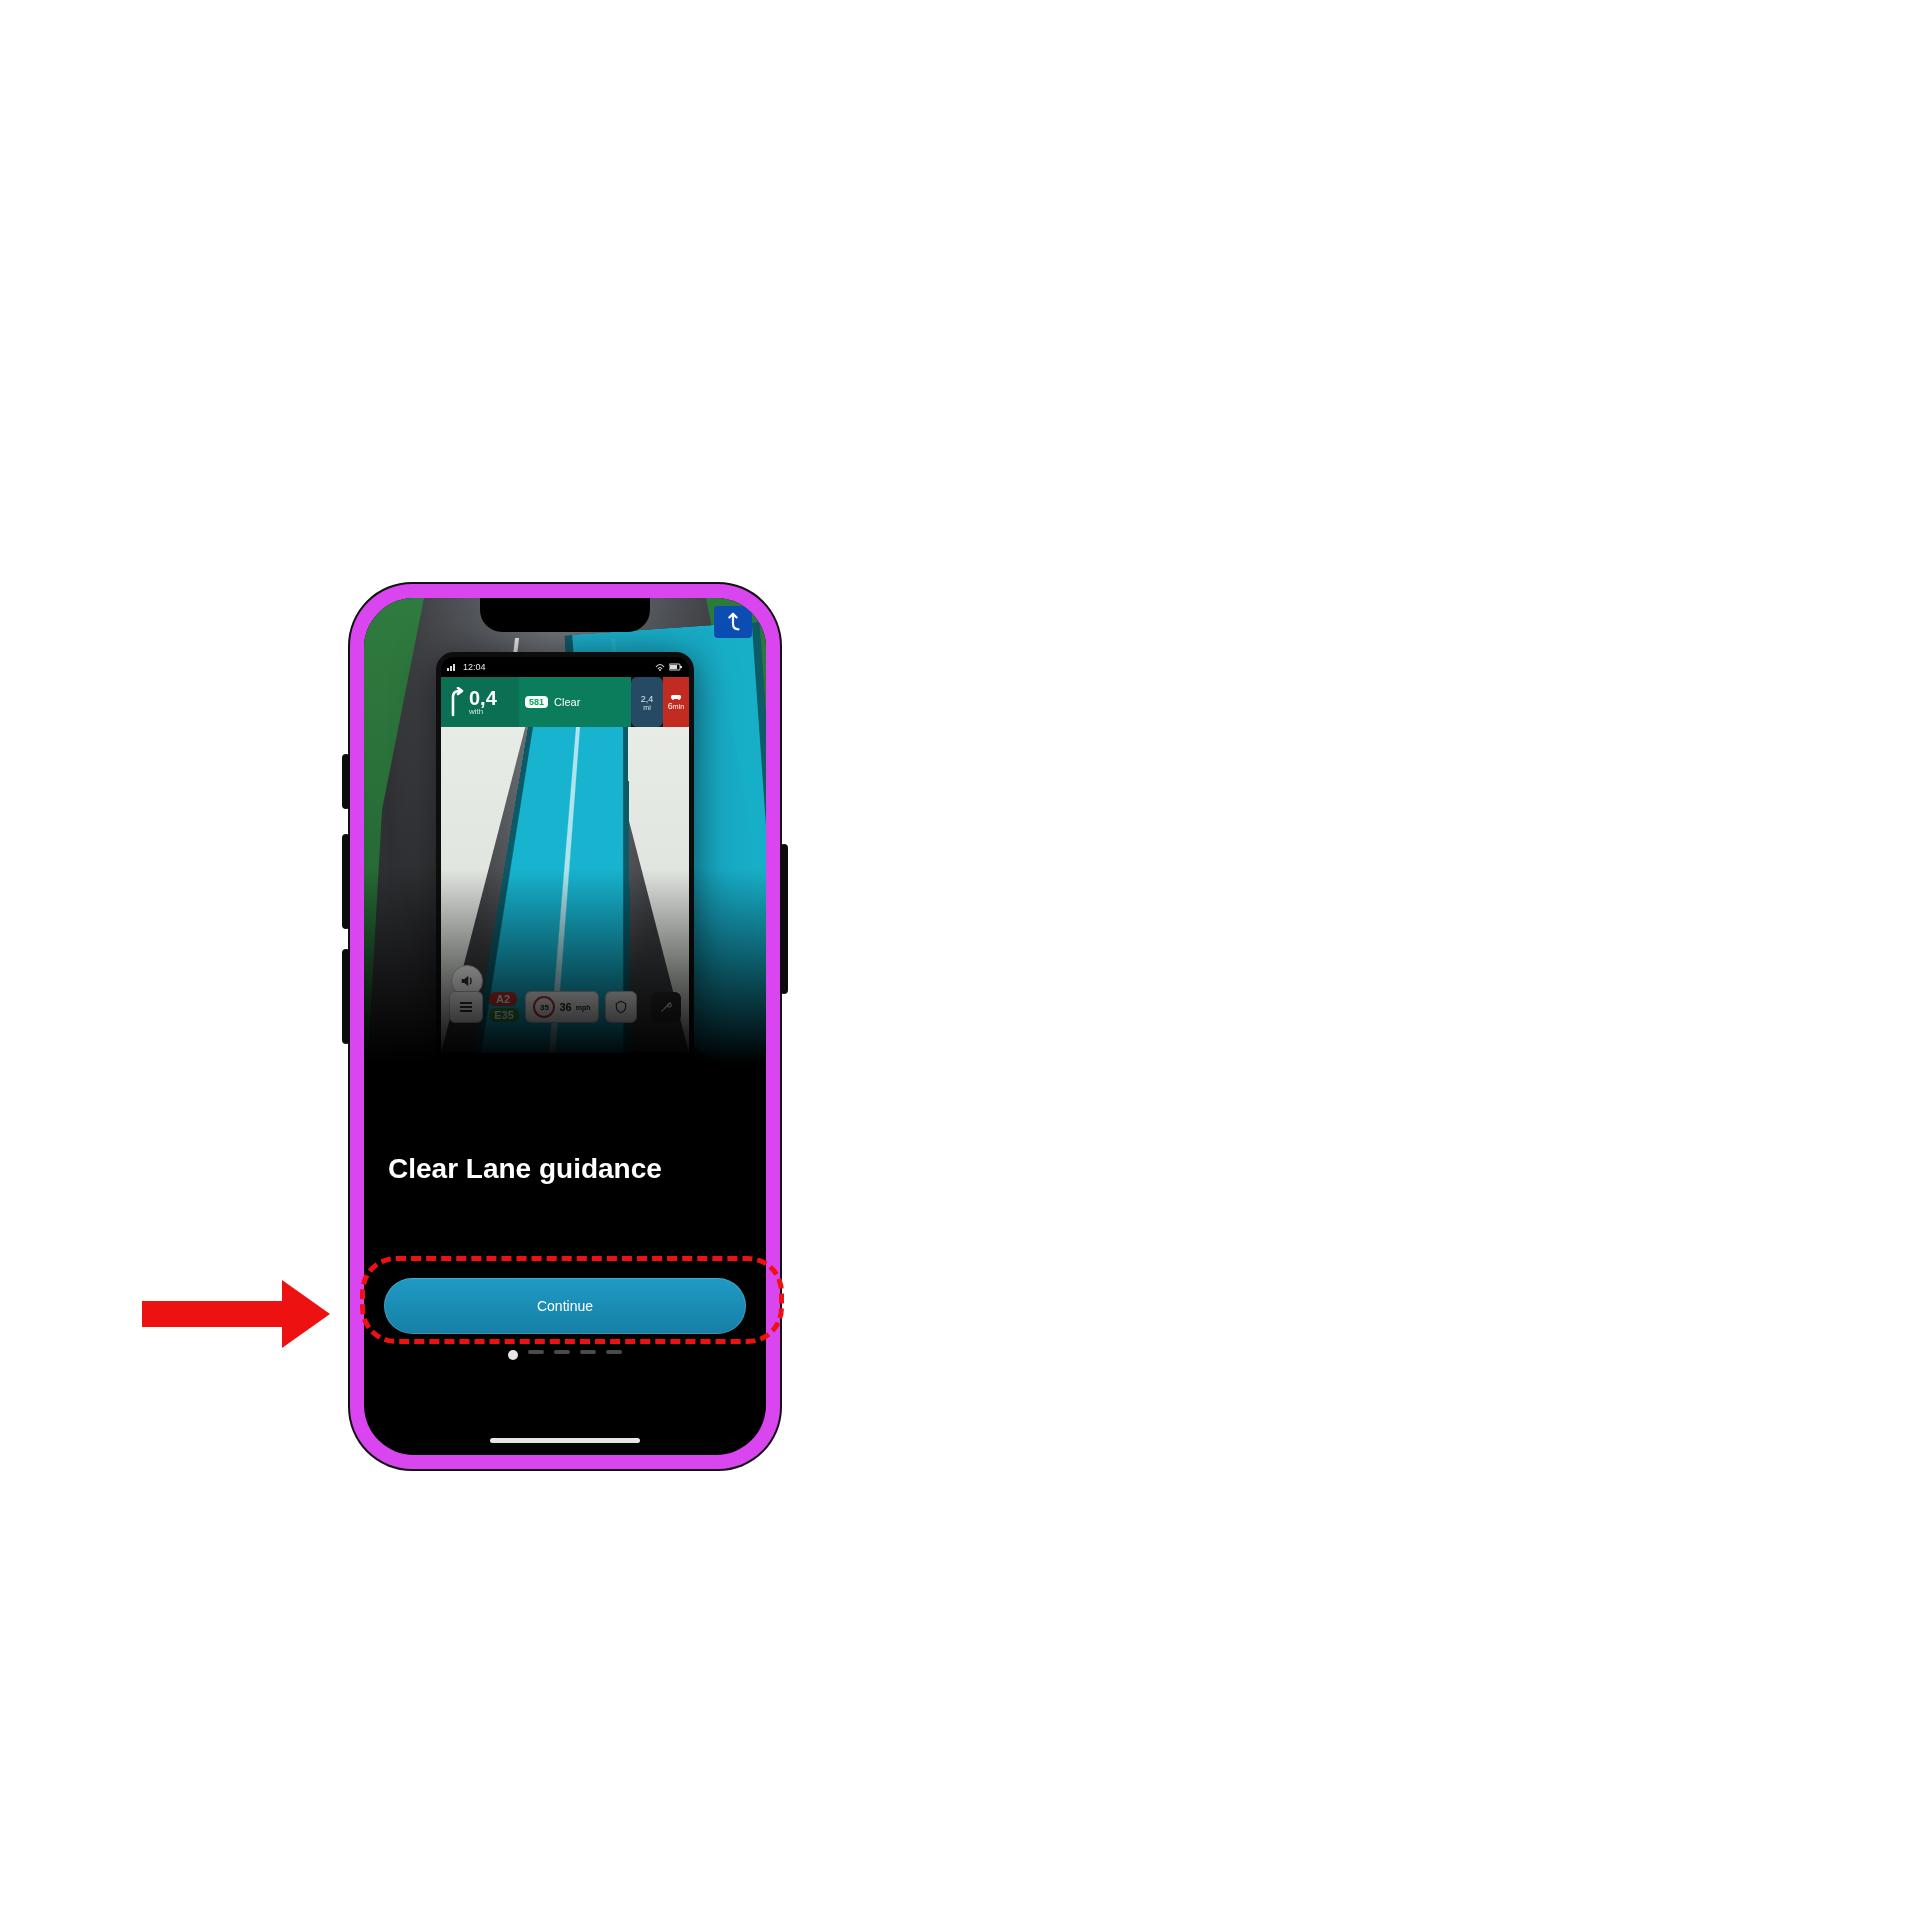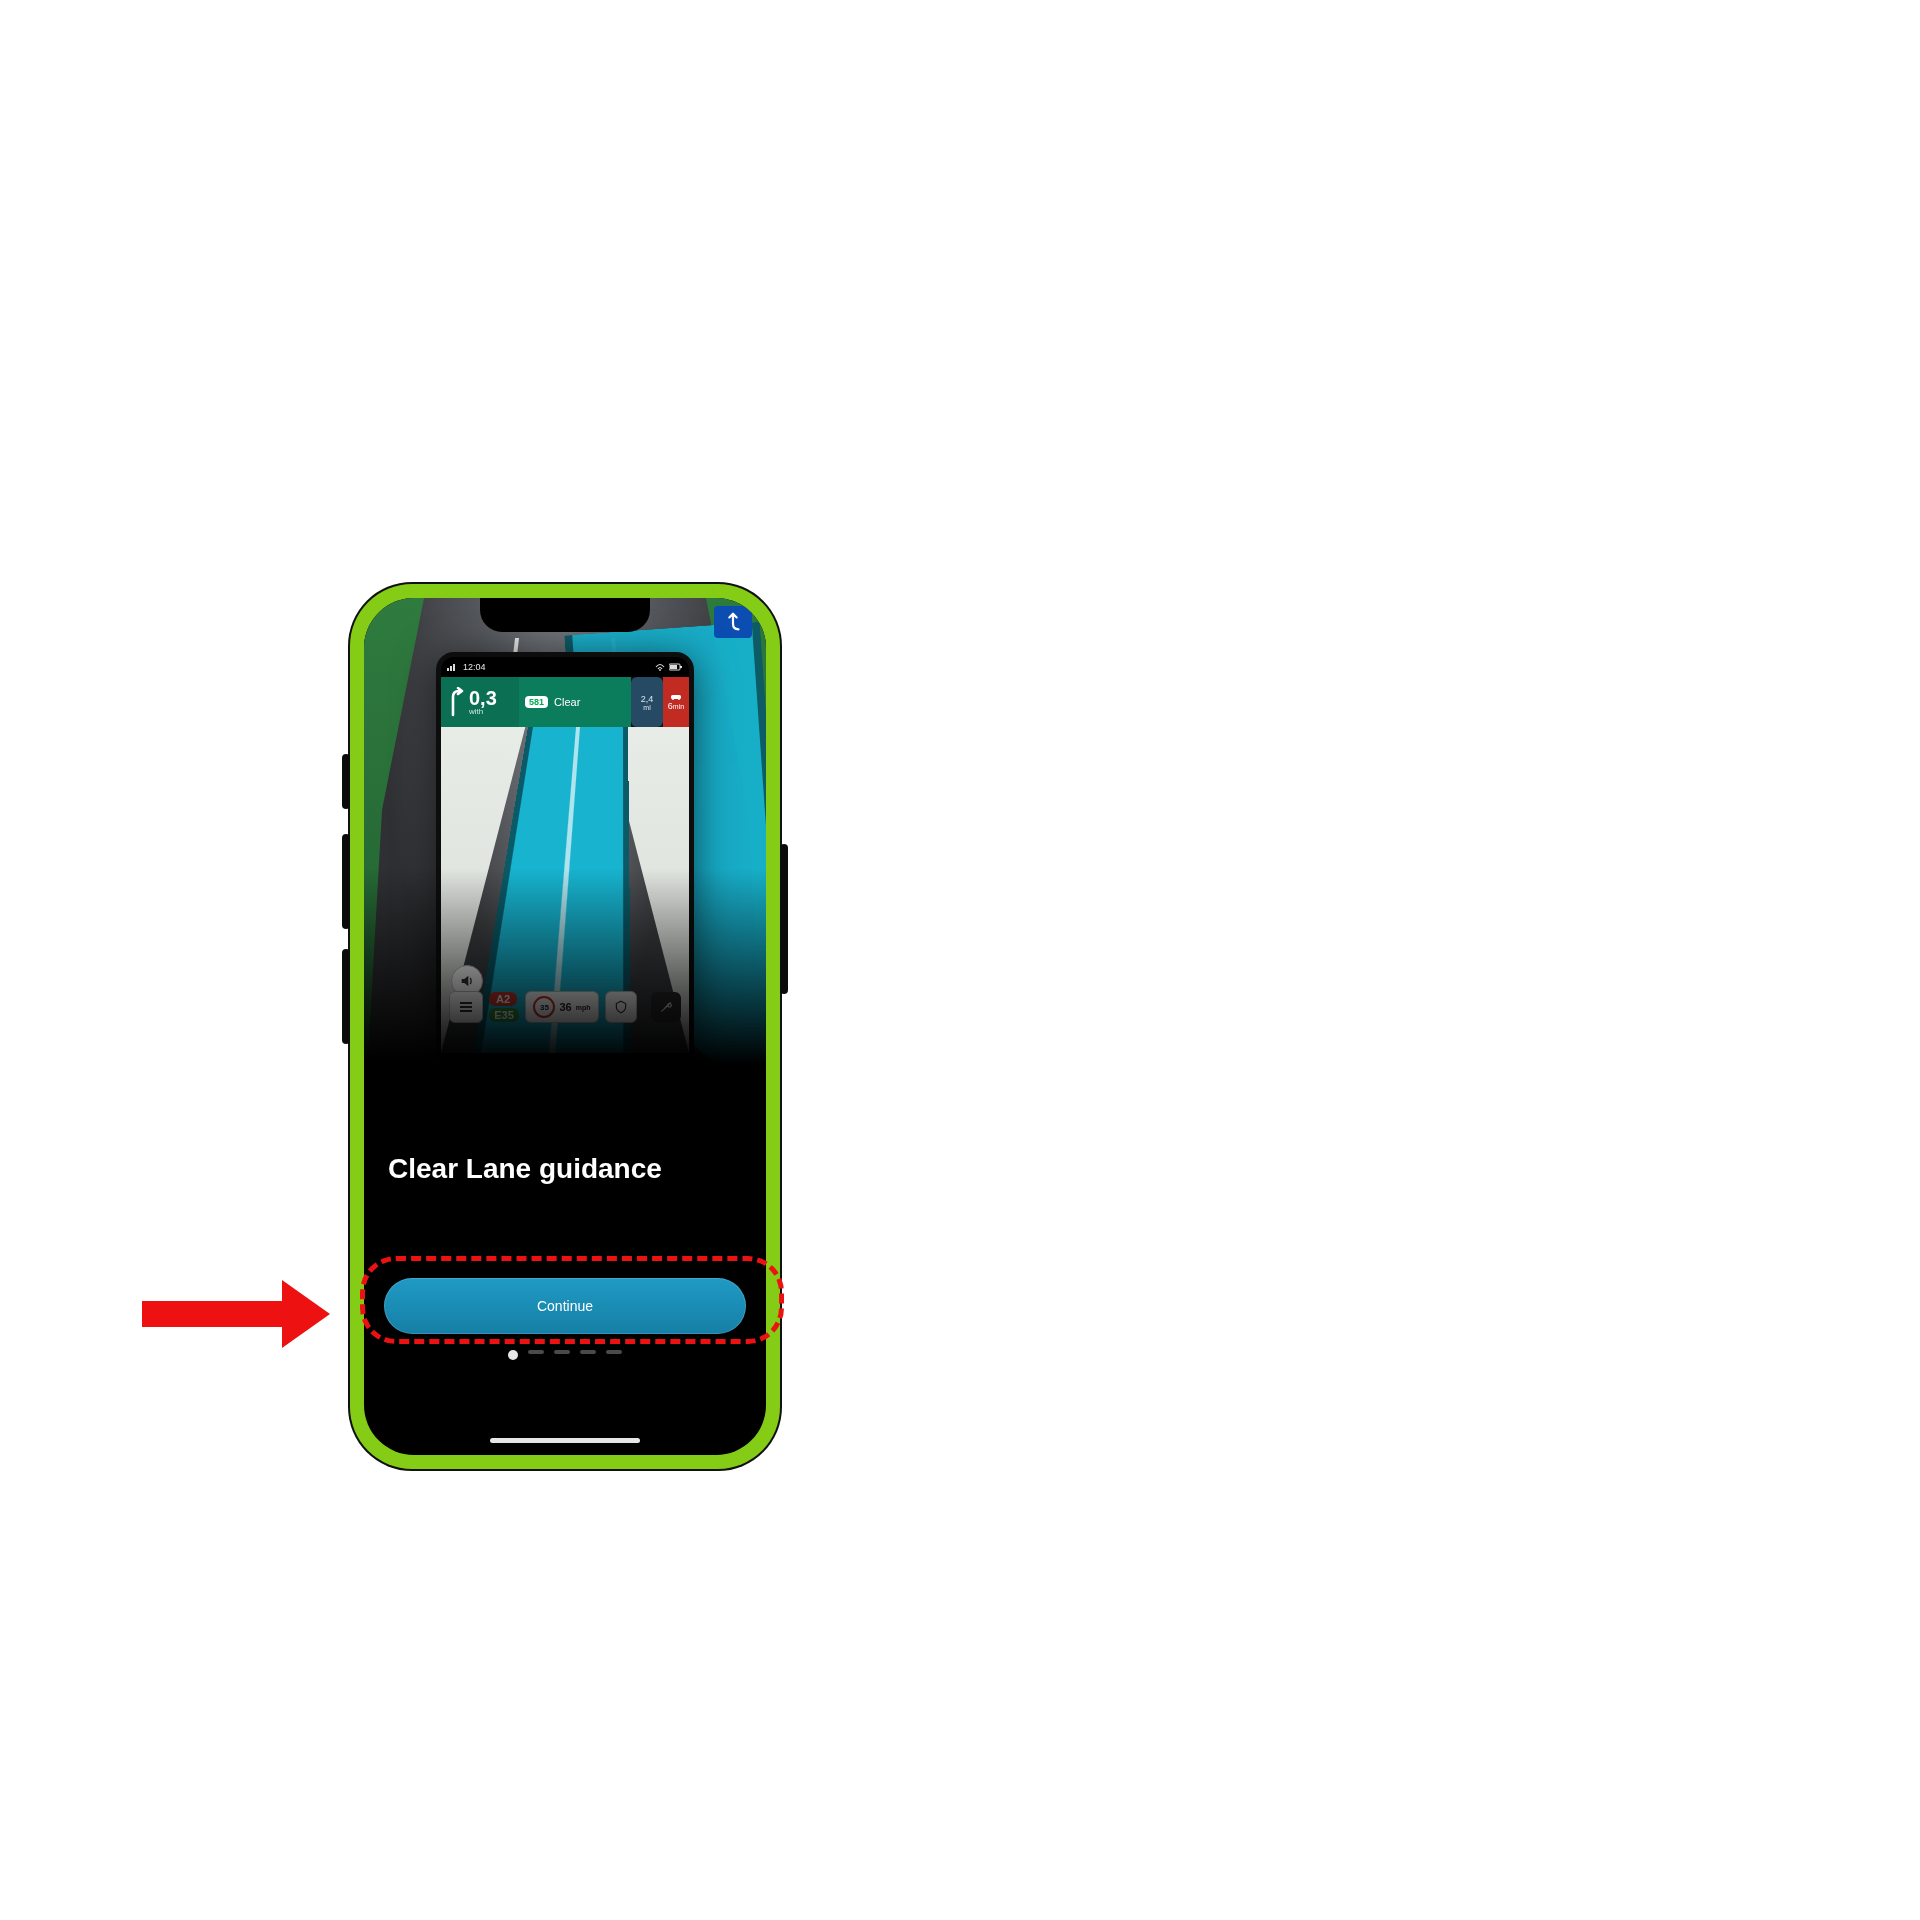--- a/index.html
+++ b/index.html
@@ -14,21 +14,21 @@
 
   
   
   
   .phone {
     position: absolute;
     left: 350px;
     top: 584px;
     width: 430px;
     height: 885px;
-    background: #84cc16;
+    background: #d946ef;
     border-radius: 62px;
     box-shadow: 0 0 0 2px #111;
   }
   .phone-side-btn {
     position: absolute;
     background: #0b0b0b;
     border-radius: 4px;
   }
   .phone-btn-left-1 { left: -8px; top: 170px; width: 8px; height: 55px; }
   .phone-btn-left-2 { left: -8px; top: 250px; width: 8px; height: 95px; }
@@ -405,21 +405,21 @@
           </svg>
         </div>
       </div>
 
       <div class="nd-topbar">
         <div class="nd-tb-left">
           <svg width="18" height="30">
             <path d="M6 28 L6 10 Q6 4 12 4 L15 4 M15 4 L11 1 M15 4 L11 7" stroke="#fff" stroke-width="2.6" fill="none" stroke-linecap="round" stroke-linejoin="round"></path>
           </svg>
           <div>
-            <div class="dist-num">0,3</div>
+            <div class="dist-num">0,4</div>
             <div class="dist-unit">with</div>
           </div>
         </div>
         <div class="nd-tb-mid">
           <span class="shield">581</span>
           <span>Clear</span>
         </div>
         <div class="nd-tb-right">
           <div class="eta">
             <span>2,4</span>

